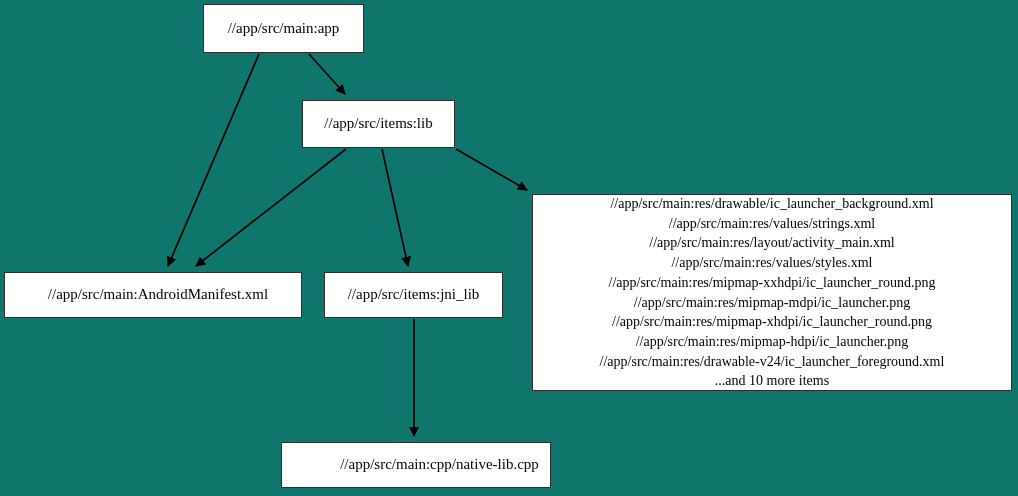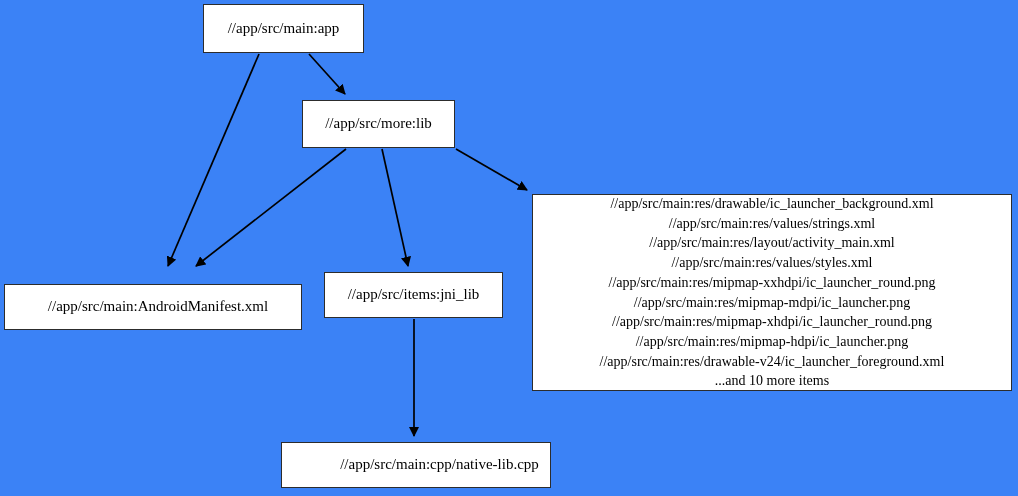--- a/index.html
+++ b/index.html
@@ -8,21 +8,21 @@
     padding: 0;
     background: #ffffff;
   }
   body {
     font-family: "Liberation Serif", "DejaVu Serif", serif;
   }
   #graph-canvas {
     position: relative;
     width: 1018px;
     height: 496px;
-    background: #3b82f6;
+    background: #0f766e;
     overflow: hidden;
   }
   #edge-layer {
     position: absolute;
     left: 0;
     top: 0;
     width: 1018px;
     height: 496px;
     pointer-events: none;
   }
@@ -80,24 +80,24 @@
     <path d="M 456 149 L 527 190" fill="none" stroke="#000000" stroke-width="1.7" marker-end="url(#arrowhead)"></path>
 
     <path d="M 414 319 L 414 436" fill="none" stroke="#000000" stroke-width="1.7" marker-end="url(#arrowhead)"></path>
   </svg>
 
   <div class="node" style="left:203px; top:4px; width:161px; height:49px;">
     <span class="node-label">//app/src/main:app</span>
   </div>
 
   <div class="node" style="left:302px; top:100px; width:153px; height:48px;">
-    <span class="node-label">//app/src/more:lib</span>
+    <span class="node-label">//app/src/items:lib</span>
   </div>
 
-  <div class="node" style="left:4px; top:284px; width:298px; height:46px;padding-left:10px;">
+  <div class="node" style="left:4px; top:272px; width:298px; height:46px;padding-left:10px;">
     <span class="node-label">//app/src/main:AndroidManifest.xml</span>
   </div>
 
   <div class="node" style="left:324px; top:272px; width:179px; height:46px;">
     <span class="node-label">//app/src/items:jni_lib</span>
   </div>
 
   <div class="node node-multiline" style="left:532px; top:194px; width:480px; height:197px;">
     <span class="node-label">//app/src/main:res/drawable/ic_launcher_background.xml
 //app/src/main:res/values/strings.xml

